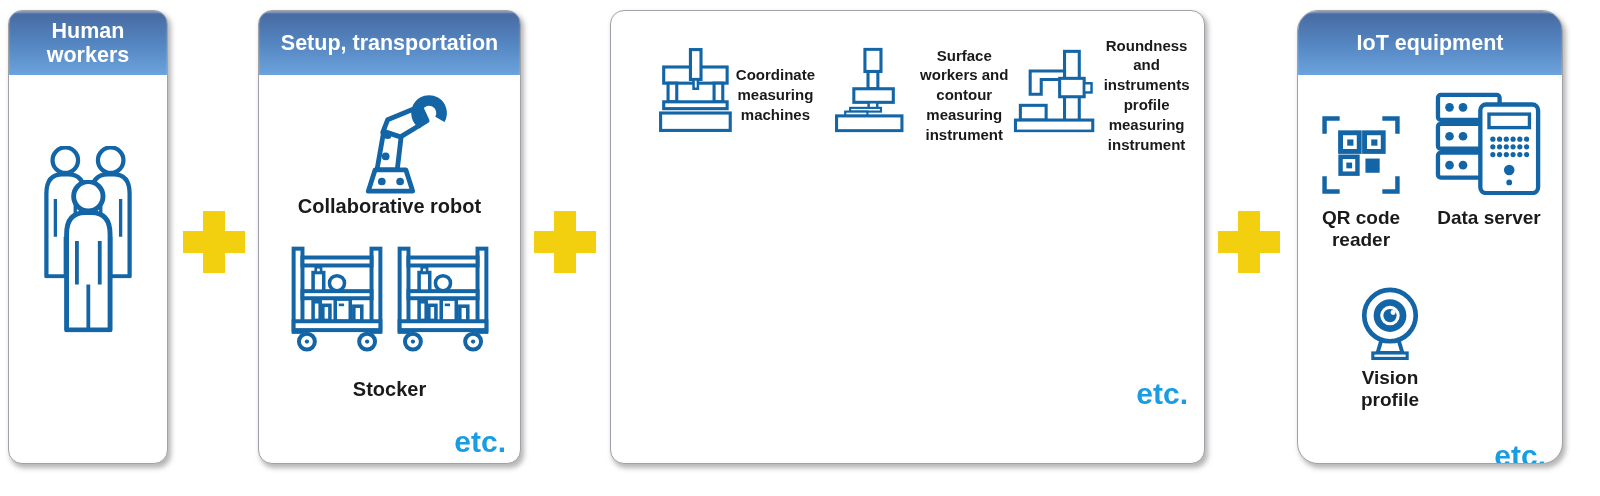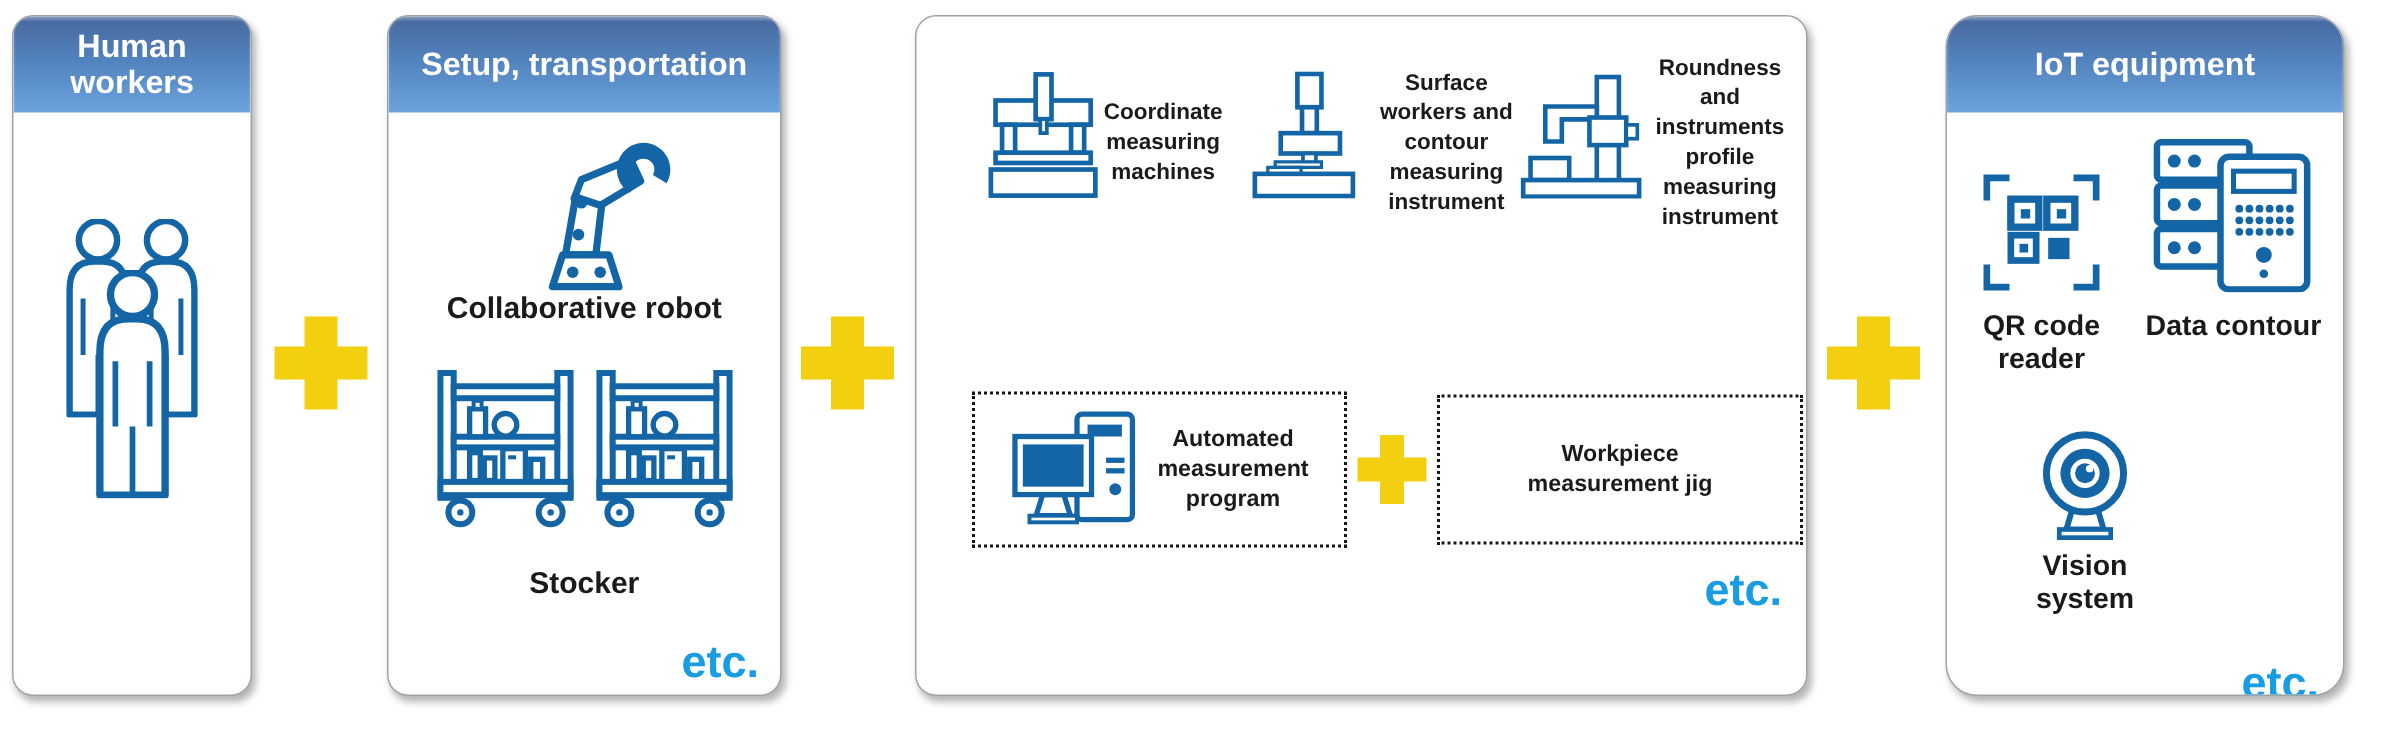--- a/index.html
+++ b/index.html
@@ -304,35 +304,20 @@
         </div>
         <div class="inst inst-3">
           <svg width="126" height="130" viewBox="0 0 134 138">
               <use href="#sym-roundness"></use>
             </svg>
           <div class="lbl lbl-md">Roundness and
 instruments profile
 measuring instrument</div>
         </div>
       </div>
-      <div class="program-row">
-        <div class="dashed-box box-program">
-          <svg width="88" height="80" viewBox="0 0 100 90">
-              <use href="#sym-computer"></use>
-            </svg>
-          <div class="lbl box-lbl">Automated
-measurement
-program</div>
-        </div>
-        <div class="plus-small"></div>
-        <div class="dashed-box box-jig">
-          <div class="lbl box-lbl">Workpiece
-measurement jig</div>
-        </div>
-      </div>
       <div class="etc" style="right:16px;bottom:4px">etc.</div>
     </div>
   </div>
 
   <div class="plus" id="plus-3"></div>
 
   <div class="panel" id="panel-4">
     <div class="panel-header">IoT equipment</div>
     <div class="panel-body">
       <div class="p4-row1">
@@ -344,27 +329,27 @@
           </div>
           <div class="lbl">QR code
 reader</div>
         </div>
         <div class="p4-col" style="width:124px">
           <div class="p4-iconwrap">
             <svg width="108" height="104" viewBox="0 0 112 108">
                 <use href="#sym-server"></use>
               </svg>
           </div>
-          <div class="lbl">Data contour</div>
+          <div class="lbl">Data server</div>
         </div>
       </div>
       <div class="p4-row2">
         <svg width="78" height="80" viewBox="0 0 100 102">
             <use href="#sym-webcam"></use>
           </svg>
         <div class="lbl">Vision
-system</div>
+profile</div>
       </div>
       <div class="etc" style="right:16px;bottom:8px">etc.</div>
     </div>
   </div>
 
 </div>
 
 </body></html>

